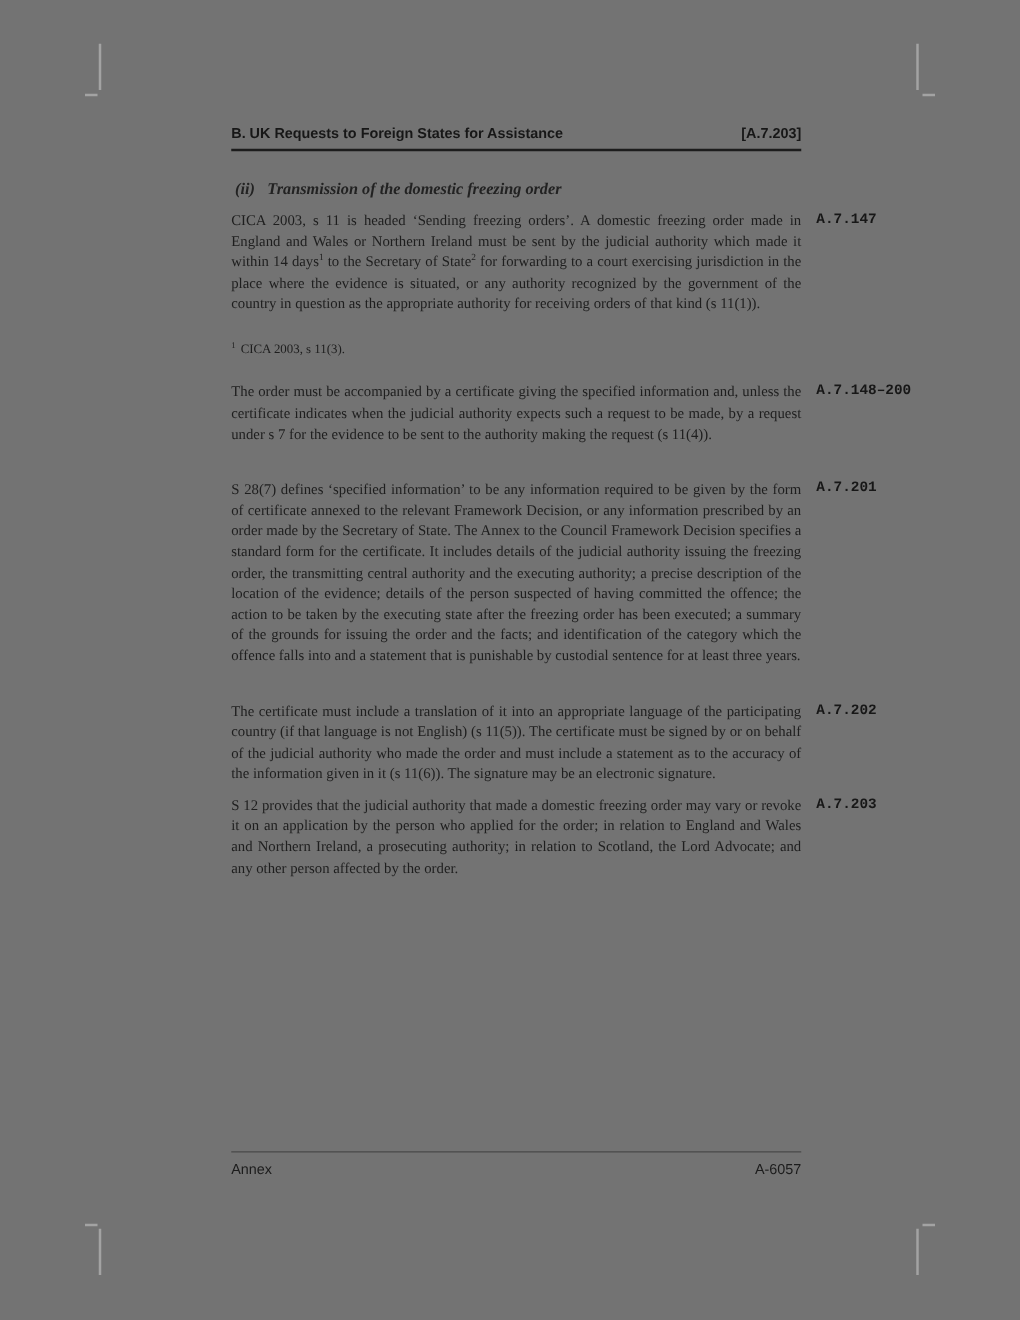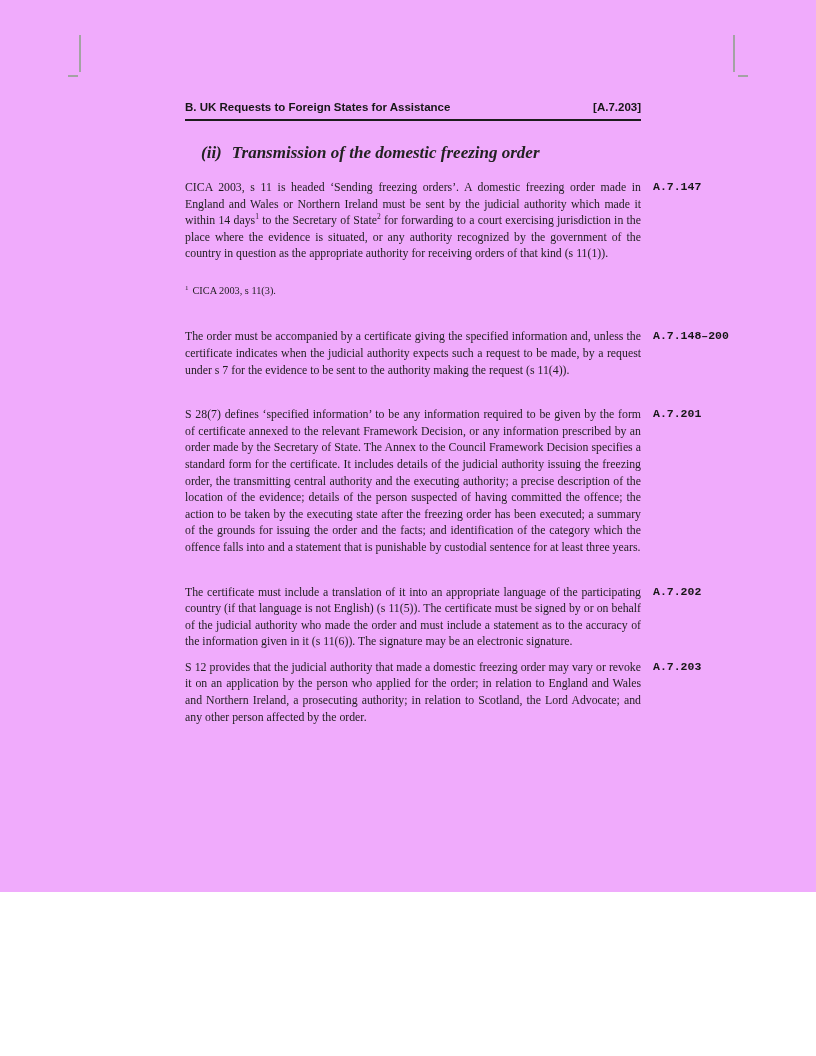--- a/index.html
+++ b/index.html
@@ -1,19 +1,19 @@
 <!DOCTYPE html>
 <html><head>
 <meta charset="utf-8">
 <style>
   html,body{margin:0;padding:0;background:#ffffff;}
   .page{
     position:relative;
-    width:816px;height:892px;
-    background:#f0abfc;
+    width:816px;height:1056px;
+    background:#737373;
     overflow:hidden;
     font-family:"Liberation Serif", serif;
     color:#1e1e1e;
   }
   
   .crop{position:absolute;background:#a3a3a3;}
   
   .content{
     position:absolute;
     left:185px;top:101px;
@@ -27,33 +27,33 @@
     font-weight:bold;
     font-size:11.5px;
     color:#171717;
     padding-bottom:6px;
   }
   .header-rule{
     height:2px;background:#1c1c1c;width:100%;
   }
   .subheading{
     font-style:italic;
-    font-size:17px;
+    font-size:13px;
     color:#222222;
-    margin:16px;
+    margin:3px;
   }
   .subheading .num{margin-right:10px;}
   .subheading.ii{margin-top:22px;}
   .subheading.iii{margin-top:27px;}
   .para-block{
     position:relative;
     margin-top:28px;
   }
   .para-block.first{margin-top:9px;}
-  .para-block.after-foot{margin-top:31px;}
+  .para-block.after-foot{margin-top:19px;}
   .body-para{
     margin:0;
     font-size:11.8px;
     line-height:16.6px;
     text-align:justify;
     color:#1e1e1e;
   }
   .body-para sup{
     font-size:7.5px;
     line-height:0;

